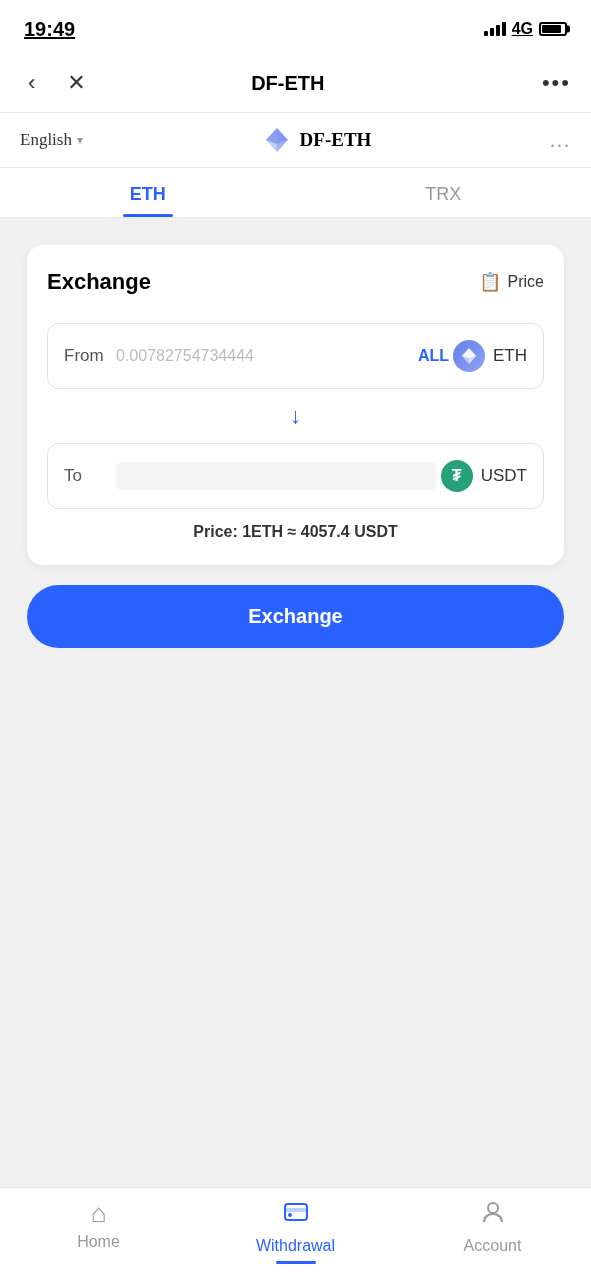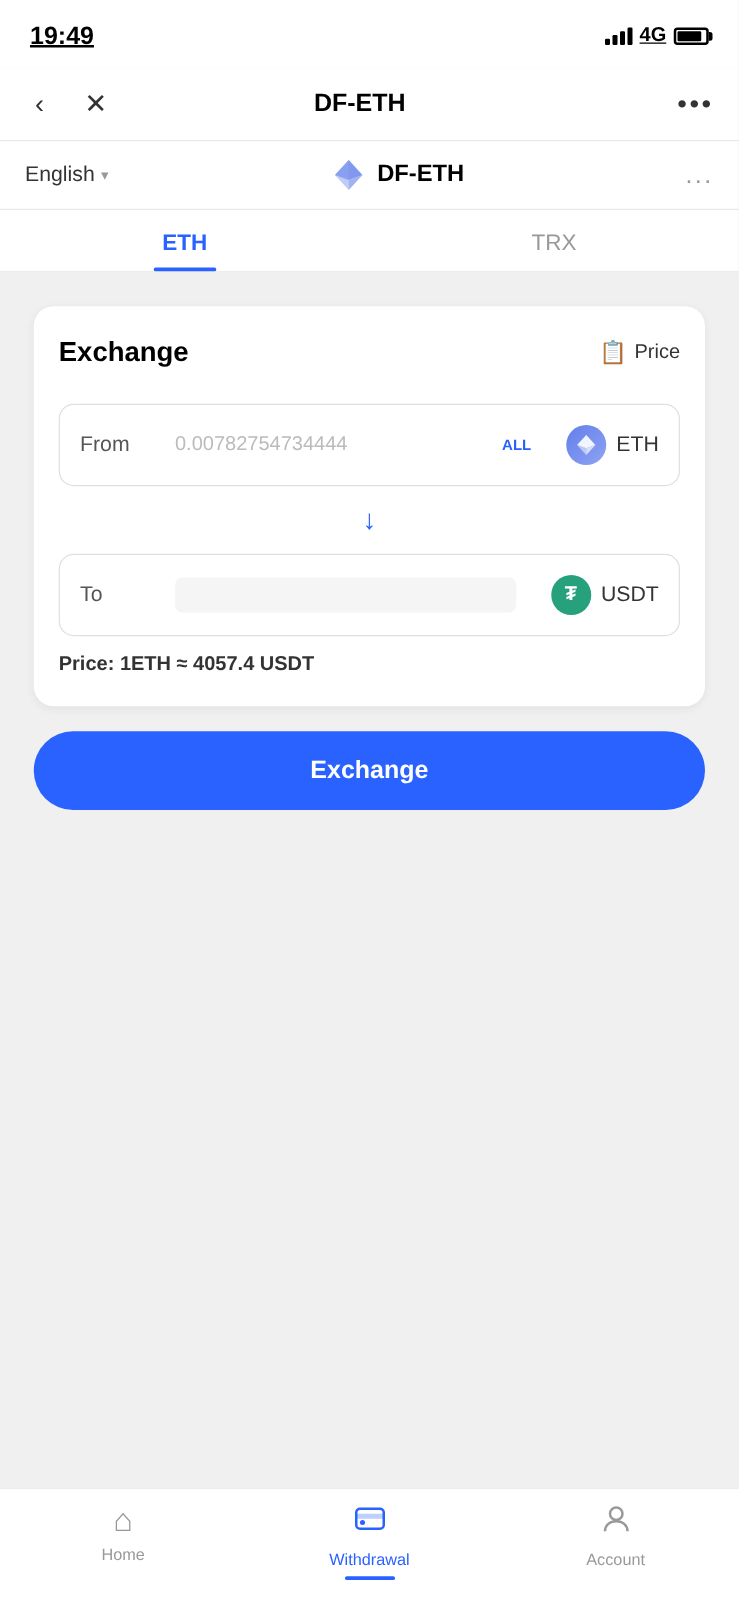--- a/index.html
+++ b/index.html
@@ -111,20 +111,21 @@
     }
 
     
     .lang-bar {
       background: #fff;
       display: flex;
       align-items: center;
       justify-content: space-between;
       padding: 12px 20px;
       border-bottom: 1px solid #e8e8e8;
+      font-family: Liberation Serif, serif;
     }
     .lang-selector {
       display: flex;
       align-items: center;
       gap: 5px;
       cursor: pointer;
     }
     .lang-text {
       font-size: 17px;
       color: #333;
@@ -220,40 +221,40 @@
     }
 
     
     .exchange-field {
       background: #fff;
       border: 1.5px solid #e0e0e0;
       border-radius: 12px;
       padding: 16px 16px;
       display: flex;
       align-items: center;
-      gap: 28px;
+      gap: 4px;
     }
     .field-label {
       font-size: 17px;
       color: #555;
       min-width: 48px;
     }
     .field-input {
       flex: 1;
       display: flex;
       align-items: center;
       gap: 8px;
     }
     .field-value {
       font-size: 16px;
       color: #bbb;
       flex: 1;
     }
     .field-all {
-      font-size: 12px;
+      font-size: 16px;
       color: #2962FF;
       font-weight: 600;
       cursor: pointer;
     }
     .field-currency {
       display: flex;
       align-items: center;
       gap: 8px;
       font-size: 17px;
       color: #333;
@@ -285,21 +286,21 @@
     
     .to-input-area {
       flex: 1;
       height: 28px;
       background: #f5f5f5;
       border-radius: 6px;
     }
 
     
     .price-row {
-      text-align: left;
+      text-align: center;
       margin-top: 14px;
       font-size: 16px;
       color: #333;
       font-weight: 600;
     }
 
     
     .exchange-btn {
       margin: 20px 0;
       width: 100%;
@@ -334,21 +335,21 @@
       cursor: pointer;
     }
     .bottom-nav-icon {
       font-size: 26px;
       color: #999;
     }
     .bottom-nav-icon.active {
       color: #2962FF;
     }
     .bottom-nav-label {
-      font-size: 13px;
+      font-size: 16px;
       color: #999;
     }
     .bottom-nav-label.active {
       color: #2962FF;
     }
     .bottom-nav-indicator {
       width: 40px;
       height: 3px;
       background: #2962FF;
       border-radius: 2px;

